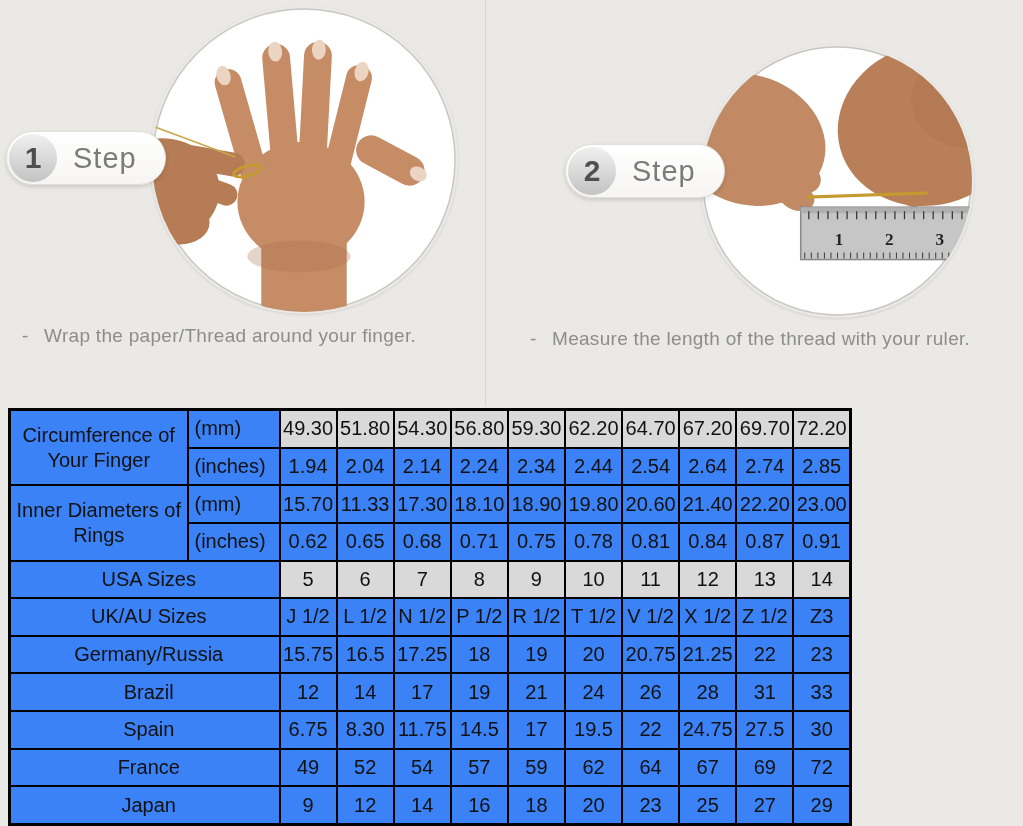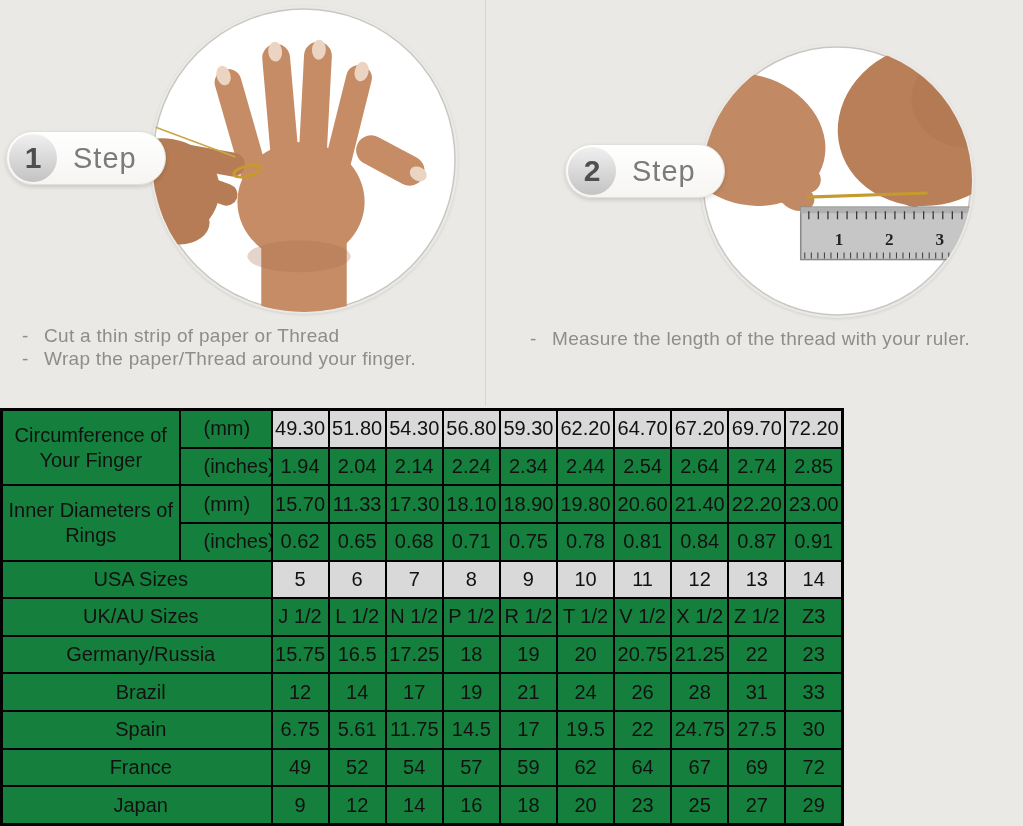--- a/index.html
+++ b/index.html
@@ -34,31 +34,31 @@
 
   .bullets{position:absolute;margin:0;padding:0;list-style:none;
     font-size:19px;line-height:23px;color:#8d8d8d;letter-spacing:.3px;}
   .bullets li{white-space:nowrap;}
   .bullets .dash{display:inline-block;width:22px;}
   .b1{left:22px;top:324px;}
   .b2{left:530px;top:327px;}
 
   
   table.sizes{
-    position:absolute;left:0;top:408px;width:844px;height:418px;
-    border-collapse:collapse;table-layout:fixed;background:#15803d;
+    position:absolute;left:8px;top:408px;width:844px;height:418px;
+    border-collapse:collapse;table-layout:fixed;background:#3b82f6;
     border:3px solid #000;
   }
   table.sizes td, table.sizes th{
     border:2px solid #000;font-weight:normal;vertical-align:middle;
     font-size:20px;color:#111;overflow:hidden;
   }
   th.group-label{font-size:19px;text-align:center;line-height:1.25;padding:0 4px;}
   th.row-label{text-align:center;padding-left:9px;}
-  td.unit{text-align:left;padding-left:23px;}
+  td.unit{text-align:left;padding-left:6px;}
   td.val{text-align:center;}
   .shaded{background:#d9d9d9;}
 </style>
 </head>
 <body>
 
 <div class="page">
 
   <div>
     <div class="photo-circle" id="c-left">
@@ -102,21 +102,20 @@
     </div>
 
     <div class="step-badge badge1">
       <div class="step-num">
         <span>1</span>
       </div>
       <div class="step-label">Step</div>
     </div>
 
     <ul class="bullets b1">
-      <li><span class="dash">-</span><span>Cut a thin strip of paper or Thread</span></li>
       <li><span class="dash">-</span><span>Wrap the paper/Thread around your finger.</span></li>
     </ul>
   </div>
 
   <div class="divider"></div>
 
   <div>
     <div class="photo-circle" id="c-right">
       <svg width="274" height="274" viewBox="0 0 272 272">
         <clipPath id="clipR">
@@ -284,21 +283,21 @@
           <td class="val">21</td>
           <td class="val">24</td>
           <td class="val">26</td>
           <td class="val">28</td>
           <td class="val">31</td>
           <td class="val">33</td>
         </tr>
         <tr>
           <th class="row-label" colspan="2">Spain</th>
           <td class="val">6.75</td>
-          <td class="val">5.61</td>
+          <td class="val">8.30</td>
           <td class="val">11.75</td>
           <td class="val">14.5</td>
           <td class="val">17</td>
           <td class="val">19.5</td>
           <td class="val">22</td>
           <td class="val">24.75</td>
           <td class="val">27.5</td>
           <td class="val">30</td>
         </tr>
         <tr>

